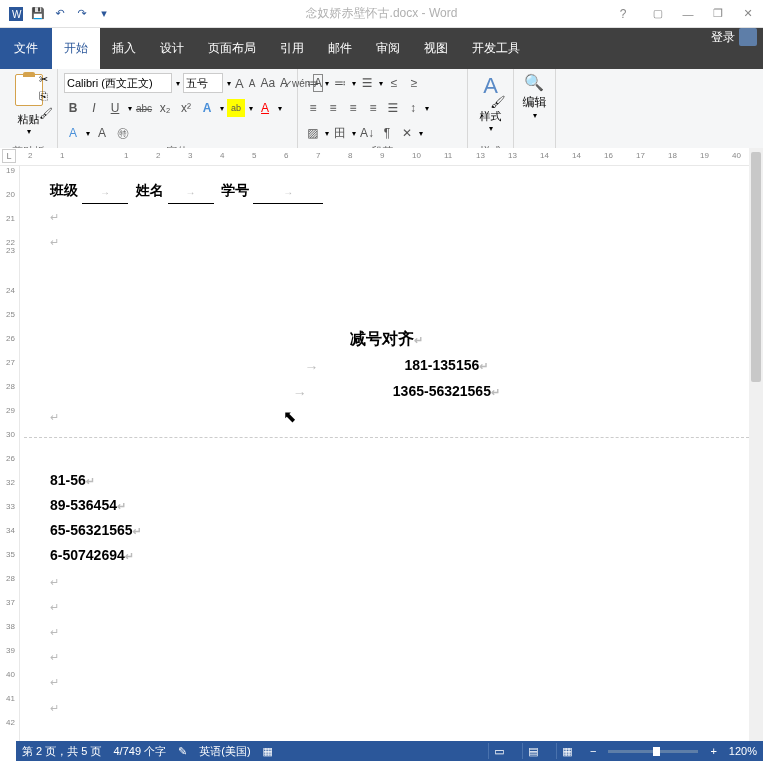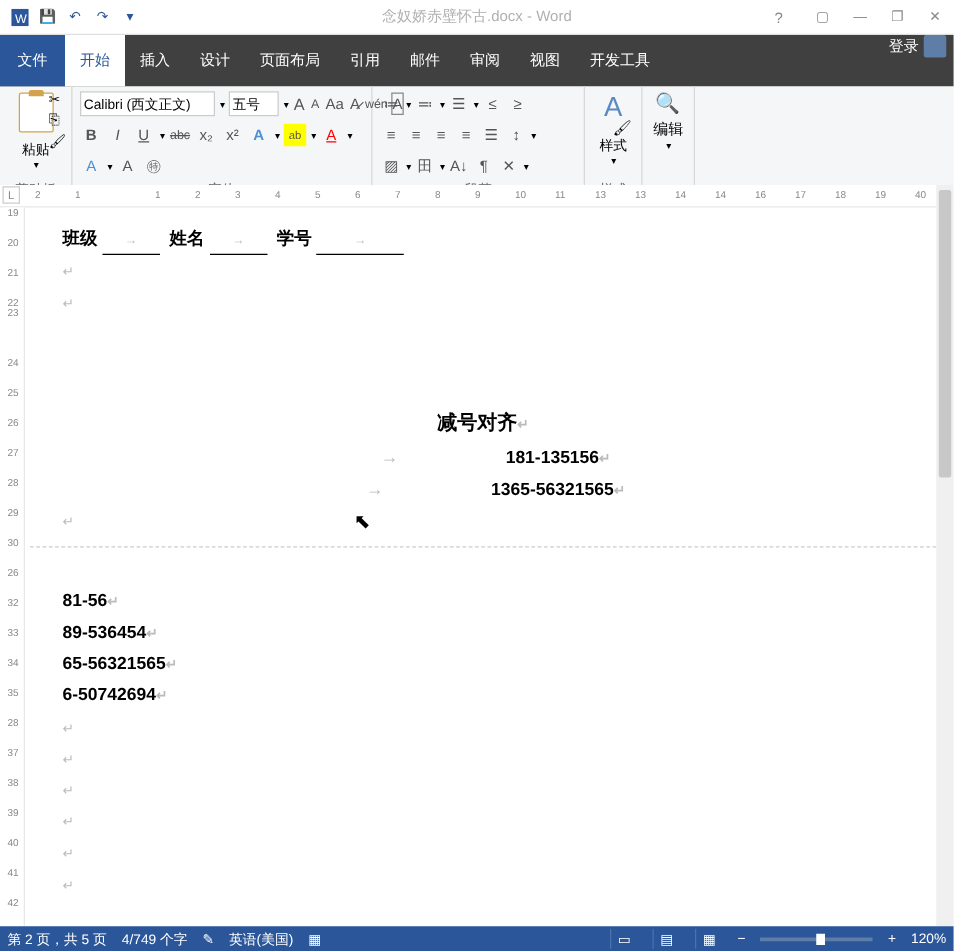--- a/index.html
+++ b/index.html
@@ -54,21 +54,21 @@
 .doc-body .arrow{color:#bbb;font-size:10px;}
 .doc-body .pmark{color:#bbb;font-size:11px;}
 .doc-body p{line-height:1.8;}
 .doc-body .title-cn{text-align:center;font-weight:bold;font-size:16px;margin-top:70px;font-family:"SimSun";}
 .doc-body .centered{text-align:center;font-weight:bold;}
 .doc-body .centered .tab-arrow{display:inline-block;width:120px;text-align:left;padding-left:20px;color:#bbb;}
 .doc-body .left-block{margin-top:30px;}
 .doc-body .left-block p{font-weight:bold;}
 .page-break{border-top:1px dashed #ccc;margin:8px -26px;}
 .cursor-img{position:absolute;left:283px;top:407px;font-size:16px;color:#000;pointer-events:none;}
-.status-bar{position:absolute;bottom:0;left:0;right:0;height:20px;background:#2b579a;color:#fff;display:flex;align-items:center;font-size:11px;padding:0 6px;gap:12px;}
+.status-bar{position:absolute;bottom:0;left:16px;right:0;height:20px;background:#2b579a;color:#fff;display:flex;align-items:center;font-size:11px;padding:0 6px;gap:12px;}
 .status-bar .spacer{flex:1;}
 .status-bar .vbtn{width:22px;height:16px;display:flex;align-items:center;justify-content:center;border-left:1px solid #4a72ad;}
 .status-bar .zoom-slider{width:90px;height:3px;background:#5e7ea8;position:relative;}
 .status-bar .zoom-slider .thumb{position:absolute;left:50%;top:-3px;width:7px;height:9px;background:#fff;}
 .scrollv{position:absolute;right:0;top:148px;bottom:20px;width:14px;background:#f0f0f0;}
 .scrollv .thumb{position:absolute;top:4px;left:2px;right:2px;height:230px;background:#c8c8c8;border-radius:2px;}
 .dd{font-size:8px;margin-left:1px;}
 svg{display:block;}
 </style>
 </head>

